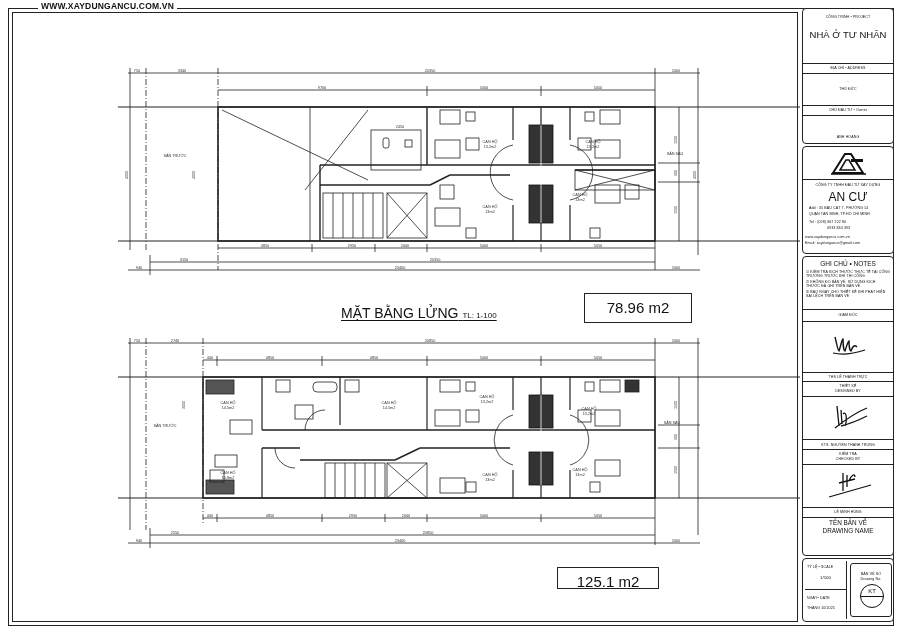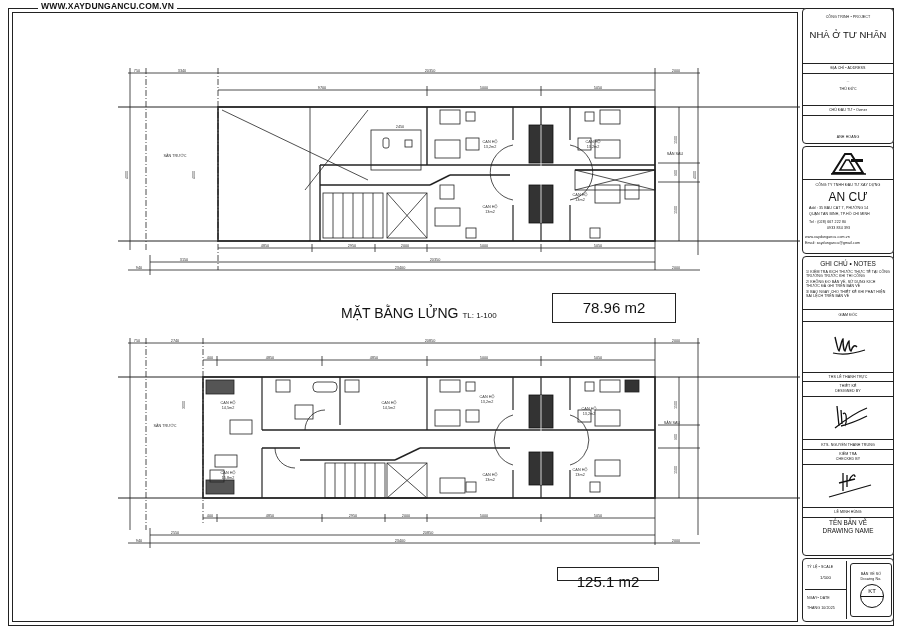--- a/index.html
+++ b/index.html
@@ -11,21 +11,21 @@
   .title-block { position:absolute; left:802px; top:8px; width:92px; height:614px; box-sizing:border-box; }
   .tb-box { position:absolute; left:0; width:92px; border:1.5px solid #222; border-radius:4px; box-sizing:border-box; background:#fff; }
   .tb-row { position:absolute; left:0; width:100%; text-align:center; box-sizing:border-box; }
   .tb-line { position:absolute; left:0; width:100%; border-top:1px solid #222; }
   .tiny { font-size:3.6px; letter-spacing:0.1px; }
   .small { font-size:4.4px; }
   .proj-name { font-size:9.5px; }
   .company { font-size:12px; }
   .notes-title { font-size:6.5px; }
   .drawing-name { font-size:6.4px; line-height:8px; }
-  .plan-title { position:absolute; font-size:14px; text-underline-offset:2px; }
+  .plan-title { position:absolute; font-size:14px; text-decoration:underline; text-underline-offset:2px; }
   .plan-title .scale { font-size:8px; }
   .area-box { position:absolute; border:1.5px solid #222; font-size:15px; text-align:center; box-sizing:border-box; background:#fff; }
   svg text { font-family:"Liberation Sans", sans-serif; }
 </style>
 </head>
 <body>
 
 <div class="sheet">
 
   <div class="outer-frame"></div>
@@ -161,21 +161,21 @@
       <text transform="translate(677,173) rotate(-90)">900</text>
       <text transform="translate(677,210) rotate(-90)">1500</text>
       <text transform="translate(696,175) rotate(-90)">4000</text>
     </g>
   </svg>
 
   <div class="plan-title" style="left:341px;top:305px;">
     <span>MẶT BẰNG LỬNG</span>
     <span class="scale">TL: 1-100</span>
   </div>
-  <div class="area-box" style="left:552px;top:293px;width:124px;height:30px;line-height:27px;">78.96 m2</div>
+  <div class="area-box" style="left:584px;top:293px;width:108px;height:30px;line-height:27px;">78.96 m2</div>
 
   <svg style="position:absolute;left:0;top:0" width="800" height="630" viewBox="0 0 800 630">
     <g stroke="#222" fill="none" stroke-width="0.8">
       <line x1="128" y1="343" x2="700" y2="343"></line>
       <line x1="203" y1="360" x2="655" y2="360"></line>
       <line x1="130" y1="338" x2="130" y2="530"></line>
       <line x1="146" y1="338" x2="146" y2="530" stroke-dasharray="6 2 1 2"></line>
       <line x1="203" y1="338" x2="203" y2="525" stroke-dasharray="6 2 1 2"></line>
       <line x1="655" y1="338" x2="655" y2="545"></line>
       <line x1="698" y1="338" x2="698" y2="535"></line>
@@ -298,21 +298,21 @@
       <text x="580" y="476">13m2</text>
     </g>
     <g font-size="3.6" fill="#333" text-anchor="middle">
       <text transform="translate(185,405) rotate(-90)">3000</text>
       <text transform="translate(677,405) rotate(-90)">1500</text>
       <text transform="translate(677,437) rotate(-90)">900</text>
       <text transform="translate(677,470) rotate(-90)">1500</text>
     </g>
   </svg>
 
-  <div class="area-box" style="left:557px;top:567px;width:102px;height:14px;line-height:27px;">125.1 m2</div>
+  <div class="area-box" style="left:557px;top:567px;width:102px;height:22px;line-height:27px;">125.1 m2</div>
 
   <div class="title-block">
 
     <div class="tb-box" style="top:0;height:136px;">
       <div class="tb-row tiny" style="top:6px;">CÔNG TRÌNH • PROJECT</div>
       <div class="tb-row proj-name" style="top:20px;">NHÀ Ở TƯ NHÂN</div>
       <div class="tb-line" style="top:54px;"></div>
       <div class="tb-row tiny" style="top:57px;">ĐỊA CHỈ • ADDRESS</div>
       <div class="tb-line" style="top:64px;"></div>
       <div class="tb-row small" style="top:68px;font-weight:bold;">_</div>

